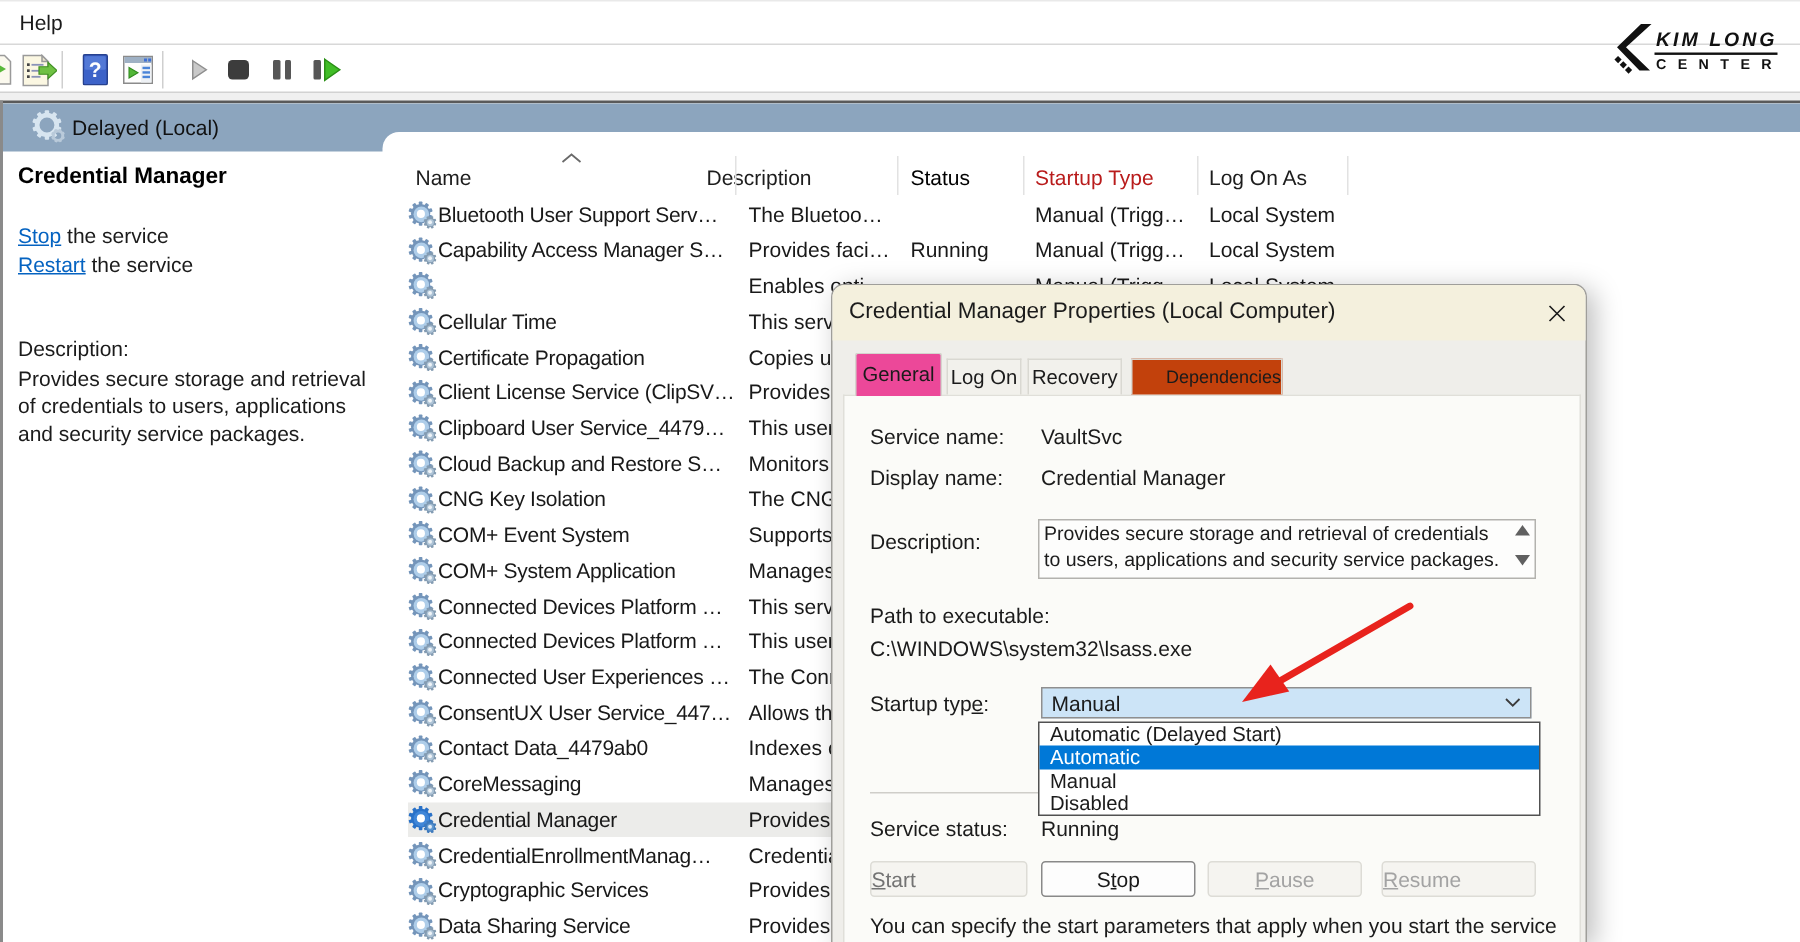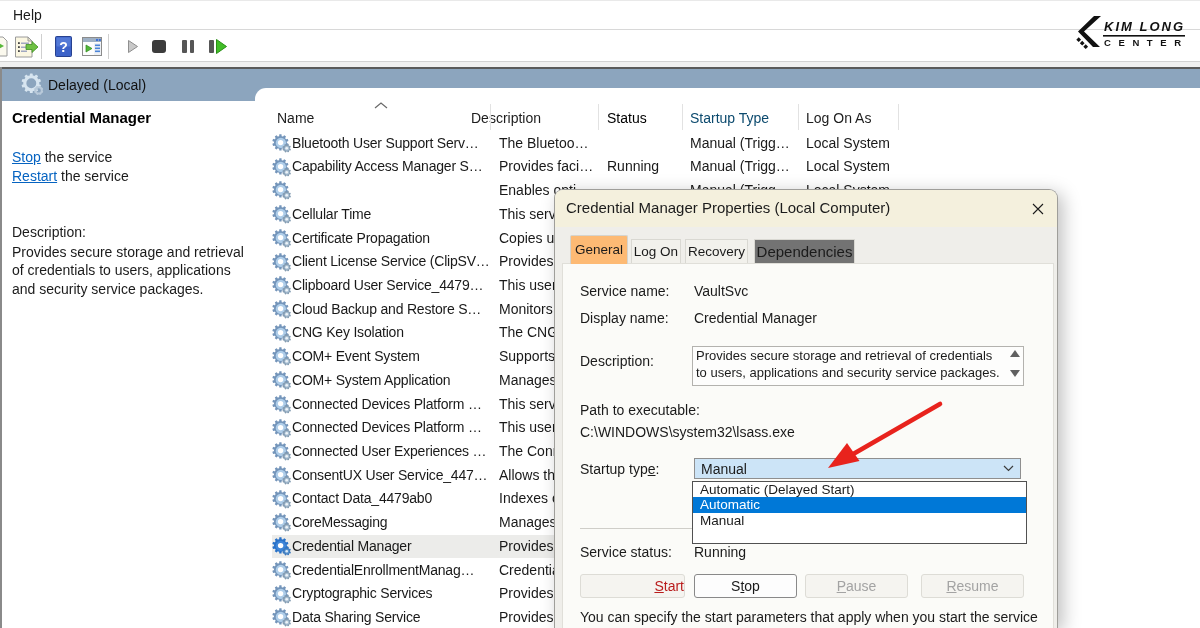--- a/index.html
+++ b/index.html
@@ -112,21 +112,21 @@
 
 <div class="abs" style="left:12px;top:109px;font-size:15px;font-weight:bold;color:#000">Credential Manager</div>
 <div class="abs" style="left:12px;top:149px;font-size:14px"><a style="color:#0563c1;text-decoration:underline">Stop</a> the service</div>
 <div class="abs" style="left:12px;top:167.5px;font-size:14px"><a style="color:#0563c1;text-decoration:underline">Restart</a> the service</div>
 <div class="abs" style="left:12px;top:224px;font-size:14px">Description:</div>
 <div class="abs" style="left:12px;top:242.5px;font-size:14px;line-height:18.8px">Provides secure storage and retrieval<br>of credentials to users, applications<br>and security service packages.</div>
 
 <div class="abs" style="left:277px;top:110px;font-size:14px;color:#1d1d1d">Name</div>
 <div class="abs" style="left:471px;top:110px;font-size:14px;color:#1d1d1d">Description</div>
 <div class="abs" style="left:607px;top:110px;font-size:14px;color:#000000">Status</div>
-<div class="abs" style="left:690px;top:110px;font-size:14px;color:#0c4a6e">Startup Type</div>
+<div class="abs" style="left:690px;top:110px;font-size:14px;color:#b91c1c">Startup Type</div>
 <div class="abs" style="left:806px;top:110px;font-size:14px;color:#1d1d1d">Log On As</div>
 <svg class="abs" style="left:373px;top:101px" width="16" height="9" viewBox="0 0 16 9">
     <path d="M2 7l6-5 6 5" fill="none" stroke="#6a6a6a" stroke-width="1.2"></path>
   </svg>
 <div class="abs" style="left:490px;top:104px;width:1px;height:26px;background:#e2e2e2"></div>
 <div class="abs" style="left:598px;top:104px;width:1px;height:26px;background:#e2e2e2"></div>
 <div class="abs" style="left:682px;top:104px;width:1px;height:26px;background:#e2e2e2"></div>
 <div class="abs" style="left:798px;top:104px;width:1px;height:26px;background:#e2e2e2"></div>
 <div class="abs" style="left:898px;top:104px;width:1px;height:26px;background:#e2e2e2"></div>
 
@@ -827,24 +827,24 @@
 <div class="abs" style="left:554px;top:189px;width:504px;height:439px;background:#efeeea;border:1px solid #9f9e9a;border-bottom:none;border-radius:9px 9px 0 0;box-shadow:5px 4px 18px rgba(0,0,0,0.25)">
 
   <div class="abs" style="left:0;top:0;width:502px;height:37px;background:#f4f0dd;border-radius:8px 8px 0 0"></div>
   <div class="abs" style="left:11px;top:9px;font-size:15px;color:#1b1b1b">Credential Manager Properties (Local Computer)</div>
   <svg class="abs" style="left:477px;top:13px" width="12" height="12" viewBox="0 0 12 12">
       <path d="M1 1l10 10M11 1l-10 10" stroke="#1b1b1b" stroke-width="1.1"></path>
     </svg>
 
   <div class="abs" style="left:7px;top:72.5px;width:492px;height:367px;background:#fbfbf8;border:1px solid #e0dfd9;border-bottom:none"></div>
 
-  <div class="abs" style="left:15px;top:45px;width:58px;height:28.5px;background:#fdba74;border:1px solid #d5d4ce;border-bottom:none;font-size:13.5px;text-align:center;line-height:27px;border-radius:2px 2px 0 0">General</div>
+  <div class="abs" style="left:15px;top:45px;width:58px;height:28.5px;background:#ec4899;border:1px solid #d5d4ce;border-bottom:none;font-size:13.5px;text-align:center;line-height:27px;border-radius:2px 2px 0 0">General</div>
   <div class="abs" style="left:76px;top:49px;width:50px;height:24px;background:#f2f1ec;border:1px solid #d9d8d2;border-bottom:none;font-size:13.5px;text-align:center;line-height:23px">Log On</div>
   <div class="abs" style="left:130px;top:49px;width:63px;height:24px;background:#f2f1ec;border:1px solid #d9d8d2;border-bottom:none;font-size:13.5px;text-align:center;line-height:23px">Recovery</div>
-  <div class="abs" style="left:199px;top:49px;width:101px;height:24px;background:#737373;border:1px solid #d9d8d2;border-bottom:none;font-size:15px;text-align:center;line-height:23px">Dependencies</div>
+  <div class="abs" style="left:199px;top:49px;width:101px;height:24px;background:#c2410c;border:1px solid #d9d8d2;border-bottom:none;font-size:12px;text-align:right;line-height:23px">Dependencies</div>
 
   <div class="abs" style="left:25px;top:93px;font-size:14px">Service name:</div>
   <div class="abs" style="left:139px;top:93px;font-size:14px">VaultSvc</div>
   <div class="abs" style="left:25px;top:120px;font-size:14px">Display name:</div>
   <div class="abs" style="left:139px;top:120px;font-size:14px">Credential Manager</div>
   <div class="abs" style="left:25px;top:163px;font-size:14px">Description:</div>
   <div class="abs" style="left:137px;top:156px;width:332px;height:40px;background:#fdfdfc;border:1px solid #b3b2ae"></div>
   <div class="abs" style="left:141px;top:158px;font-size:13px;line-height:16.6px;width:322px">Provides secure storage and retrieval of credentials to&nbsp;users, applications and security service packages.</div>
   <div class="abs" style="left:455px;top:160px;width:0;height:0;border-left:5.5px solid transparent;border-right:5.5px solid transparent;border-bottom:7px solid #606060"></div>
   <div class="abs" style="left:455px;top:180px;width:0;height:0;border-left:5.5px solid transparent;border-right:5.5px solid transparent;border-top:7px solid #606060"></div>
@@ -859,26 +859,27 @@
     </svg>
 
   <div class="abs" style="left:25px;top:338px;width:446px;height:1px;background:#cfcec9"></div>
   <div class="abs" style="left:25px;top:354px;font-size:14px">Service status:</div>
   <div class="abs" style="left:139px;top:354px;font-size:14px">Running</div>
 
   <div class="abs" style="left:137px;top:291px;width:335px;height:63px;background:#fff;border:1px solid #515151;font-size:13.5px;z-index:5">
     <div style="height:15.25px;line-height:15.25px;padding-left:7px">Automatic (Delayed Start)</div>
     <div style="height:15.25px;line-height:15.25px;padding-left:7px;background:#0078d7;color:#fff">Automatic</div>
     <div style="height:15.25px;line-height:15.25px;padding-left:7px">Manual</div>
-  </div>
-
-  <div class="abs" style="left:25px;top:384px;width:105px;height:24px;background:#f5f4f0;border:1px solid #dddcd6;border-radius:3px;font-size:14px;color:#b91c1c;text-align:right;line-height:22px"><span style="text-decoration:underline">S</span>tart</div>
+    <div style="height:15.25px;line-height:15.25px;padding-left:7px">Disabled</div>
+  </div>
+
+  <div class="abs" style="left:25px;top:384px;width:105px;height:24px;background:#f5f4f0;border:1px solid #dddcd6;border-radius:3px;font-size:14px;color:#737373;text-align:left;line-height:22px"><span style="text-decoration:underline">S</span>tart</div>
   <div class="abs" style="left:139px;top:384px;width:103px;height:24px;background:#fdfdfd;border:1px solid #898989;border-radius:3px;font-size:14px;color:#1a1a1a;text-align:center;line-height:22px">S<span style="text-decoration:underline">t</span>op</div>
   <div class="abs" style="left:250px;top:384px;width:103px;height:24px;background:#f5f4f0;border:1px solid #dddcd6;border-radius:3px;font-size:14px;color:#a3a3a3;text-align:center;line-height:22px"><span style="text-decoration:underline">P</span>ause</div>
-  <div class="abs" style="left:366px;top:384px;width:103px;height:24px;background:#f5f4f0;border:1px solid #dddcd6;border-radius:3px;font-size:14px;color:#a3a3a3;text-align:center;line-height:22px"><span style="text-decoration:underline">R</span>esume</div>
+  <div class="abs" style="left:366px;top:384px;width:103px;height:24px;background:#f5f4f0;border:1px solid #dddcd6;border-radius:3px;font-size:14px;color:#a3a3a3;line-height:22px"><span style="text-decoration:underline">R</span>esume</div>
   <div class="abs" style="left:25px;top:419px;font-size:14px">You can specify the start parameters that apply when you start the service</div>
 </div>
 
 <svg class="abs" style="left:810px;top:390px;z-index:20" width="150" height="90" viewBox="0 0 150 90">
  <line x1="130" y1="14" x2="41.5" y2="65" stroke="#e8231d" stroke-width="4.6" stroke-linecap="round"></line>
  <polygon points="18,78 37,53 49.5,71 " fill="#e8231d"></polygon>
 </svg>
 
 <svg class="abs" style="left:1070px;top:10px;z-index:30" width="125" height="44" viewBox="0 0 125 44">
  <path d="M31 6 L14 21.5 L30 37 L23 37 L8 21.5 L24 6 Z" fill="#111"></path>

